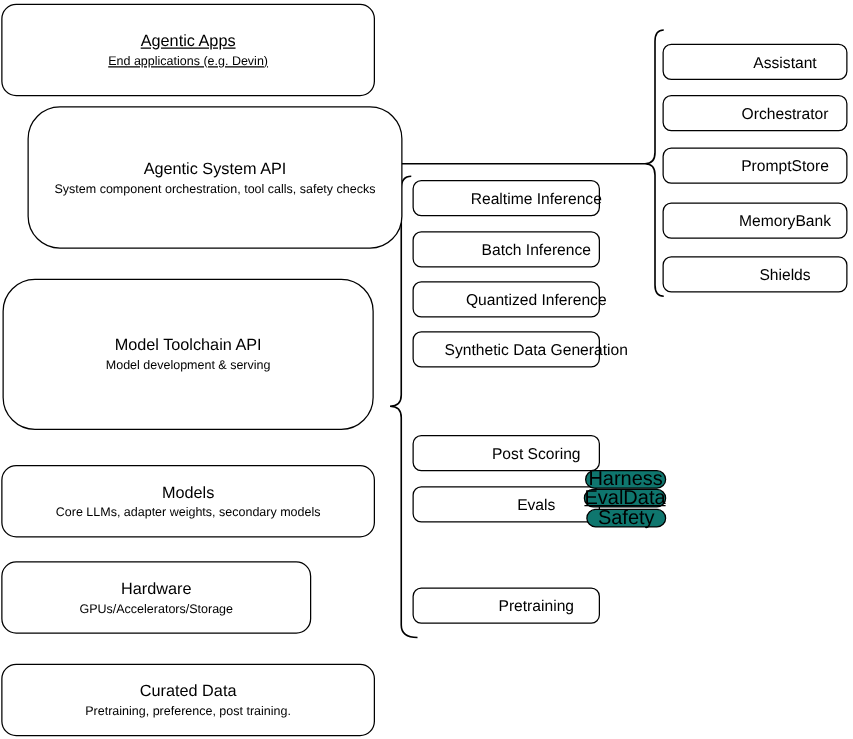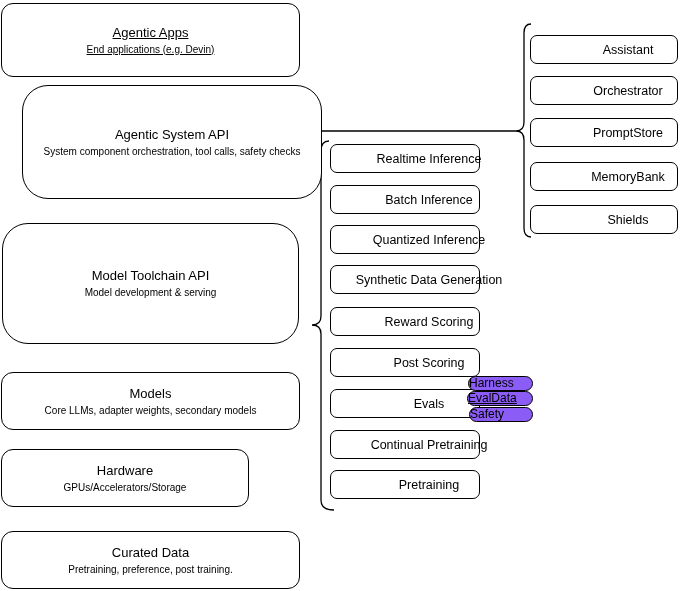--- a/index.html
+++ b/index.html
@@ -23,27 +23,27 @@
     justify-content: center;
     text-align: center;
   }
   .left-box .node-title { font-size: 13px; line-height: 16px; white-space: nowrap; }
   .left-box .node-subtitle { font-size: 10px; line-height: 12px; margin-top: 3px; white-space: nowrap; }
   .small-box { border-radius: 7px; font-size: 12.5px; white-space: nowrap; z-index: 1; padding-left: 48px; }
   .small-box span { white-space: nowrap; }
   .pill {
     position: absolute;
     box-sizing: border-box;
-    background: #8b5cf6;
+    background: #0f766e;
     border: 1.3px solid #000000;
     border-radius: 8px;
     display: flex;
     align-items: center;
-    justify-content: flex-start;
-    font-size: 12px;
+    justify-content: center;
+    font-size: 16px;
     line-height: 13px;
     white-space: nowrap;
     z-index: 3;
   }
   .overlay {
     position: absolute;
     left: 0; top: 0;
     width: 682px; height: 591px;
     z-index: 0;
   }
@@ -99,31 +99,25 @@
   </div>
   <div class="node small-box" style="left:330px; top:185px; width:150px; height:29px;">
     <span>Batch Inference</span>
   </div>
   <div class="node small-box" style="left:330px; top:225px; width:150px; height:29px;">
     <span>Quantized Inference</span>
   </div>
   <div class="node small-box" style="left:330px; top:265px; width:150px; height:29px;">
     <span>Synthetic Data Generation</span>
   </div>
-  <div class="node small-box" style="left:330px; top:307px; width:150px; height:29px;">
-    <span>Reward Scoring</span>
-  </div>
   <div class="node small-box" style="left:330px; top:348px; width:150px; height:29px;">
     <span>Post Scoring</span>
   </div>
   <div class="node small-box" style="left:330px; top:389px; width:150px; height:29px;">
     <span>Evals</span>
-  </div>
-  <div class="node small-box" style="left:330px; top:430px; width:150px; height:29px;">
-    <span>Continual Pretraining</span>
   </div>
   <div class="node small-box" style="left:330px; top:470px; width:150px; height:29px;">
     <span>Pretraining</span>
   </div>
 
   <div class="pill" style="left:468px; top:376px; width:65px; height:15px;">
     <span>Harness</span>
   </div>
   <div class="pill" style="left:467px; top:391px; width:66px; height:15px;text-decoration:underline;">
     <span>EvalData</span>

